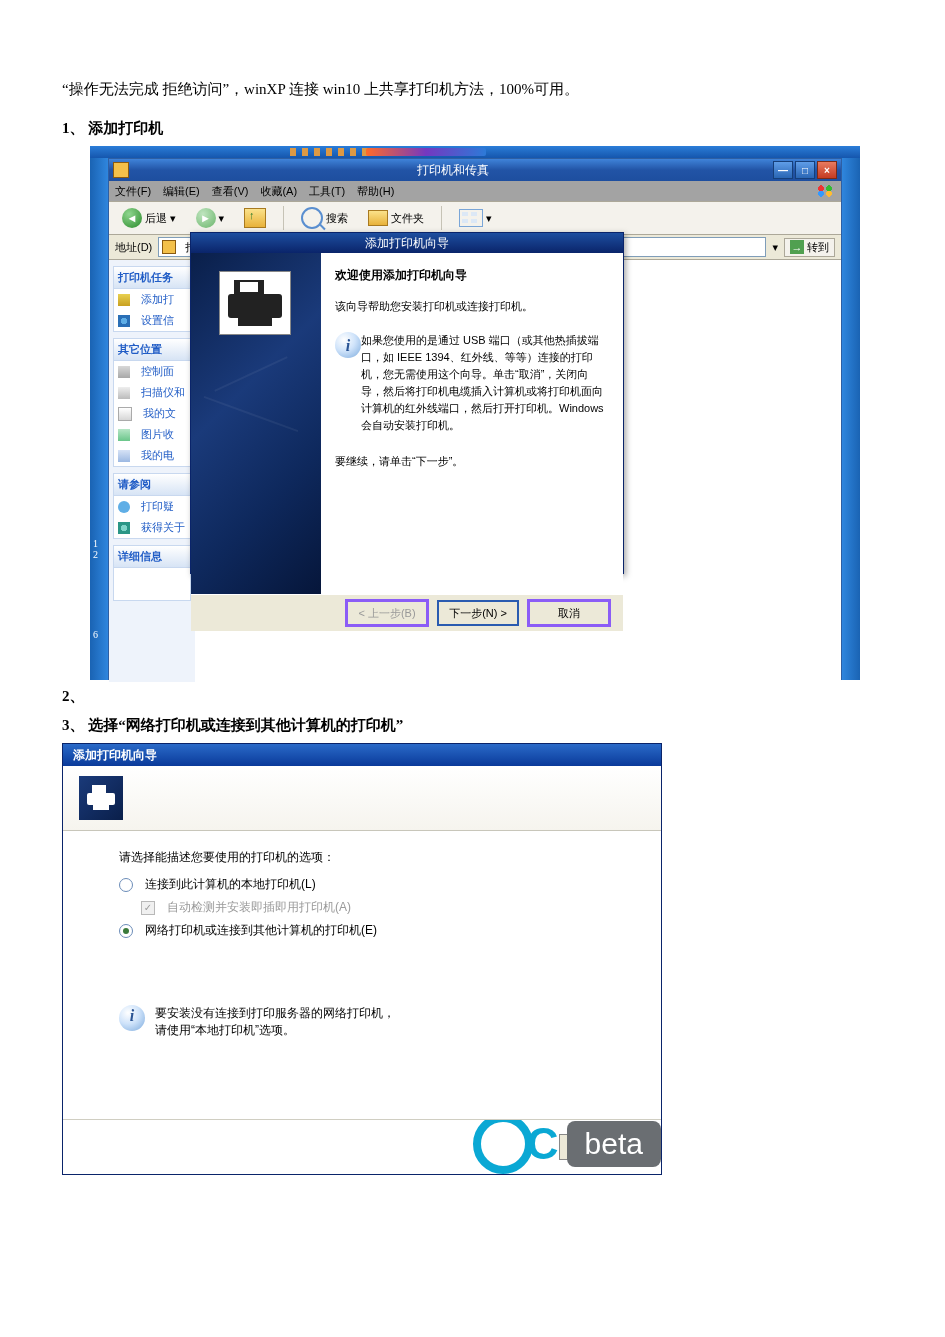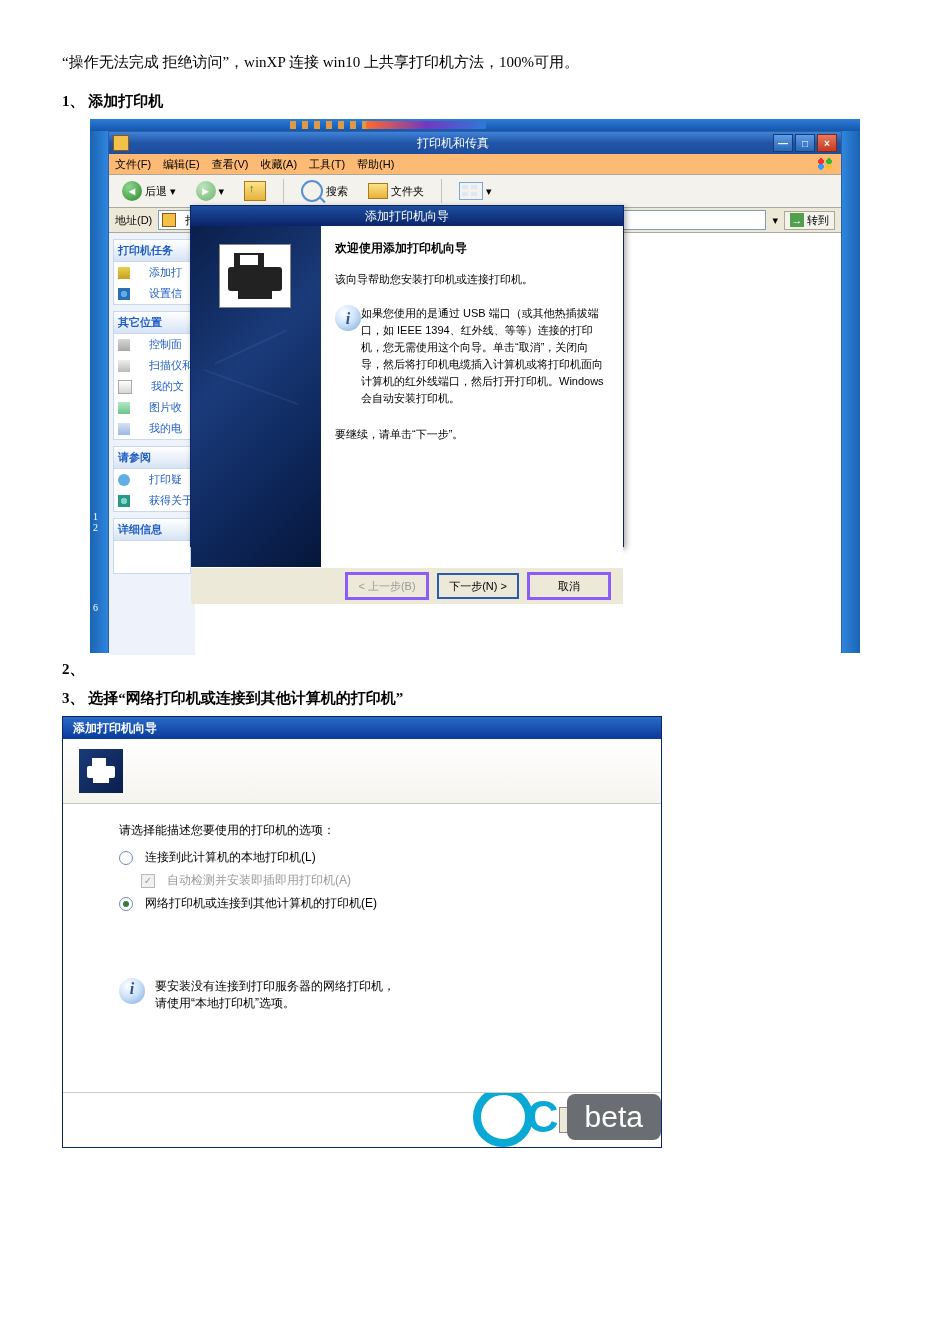--- a/index.html
+++ b/index.html
@@ -5,21 +5,21 @@
   body {
     margin: 0;
     padding: 0;
     background: #fff;
     font-family: "SimSun", "宋体", serif;
     font-size: 15px;
     color: #000;
     width: 945px;
   }
   .page {
-    padding: 48px 62px 40px 62px;
+    padding: 75px 62px 40px 62px;
   }
   .intro { line-height: 1.9; margin-bottom: 6px; }
   .step { margin-top: 10px; line-height: 1.9; font-weight: bold; }
   .step-num { display: inline-block; }
 
   
   .shot1-wrap { position: relative; width: 770px; height: 534px; margin-left: 28px; margin-top: 4px; }
   .desktop-strip { position: absolute; left:0; right:0; top:0; height:12px;
     background: linear-gradient(to bottom,#2b7dd8,#1556ad); }
   .taskicons { position:absolute; top:2px; left:200px; width:120px; height:8px;
@@ -41,21 +41,21 @@
   .titlebar {
     height: 22px;
     background: linear-gradient(to bottom,#3f83d9 0%,#2254a6 50%,#1d4e9f 100%);
     color:#fff; display:flex; align-items:center; padding:0 4px;
   }
   .title-icon { width:14px; height:14px; background:#f3c04a; border:1px solid #8a5a10; margin-right:6px;}
   .title-spacer { flex:1; text-align:center; font-size:12px; }
   .winbtn { width:18px; height:16px; margin-left:2px; color:#fff; display:flex;align-items:center;justify-content:center;
     background: linear-gradient(to bottom,#5f9de8,#2a66b4); border:1px solid #163f7a; font-size:10px; font-weight:bold;}
   .winbtn.close { background: linear-gradient(to bottom,#e87a5f,#c43b22); border-color:#7a2a16;}
-  .menubar { height:20px; background:#fdba74; border-bottom:1px solid #aca899; display:flex; align-items:center; padding:0 6px; gap:12px; color:#000;}
+  .menubar { height:20px; background:#a3a3a3; border-bottom:1px solid #aca899; display:flex; align-items:center; padding:0 6px; gap:12px; color:#000;}
   .menubar .flag { margin-left:auto; width:20px; height:14px; background:
     radial-gradient(circle at 30% 30%,#e33 0 3px,transparent 3px),
     radial-gradient(circle at 70% 30%,#3b3 0 3px,transparent 3px),
     radial-gradient(circle at 30% 70%,#39f 0 3px,transparent 3px),
     radial-gradient(circle at 70% 70%,#fb3 0 3px,transparent 3px);}
   .toolbar { height:32px; background:#f4f2ec; border-bottom:1px solid #aca899; display:flex; align-items:center; padding:0 6px; gap:6px;}
   .tbtn { display:flex; align-items:center; gap:3px; padding:2px 6px; border:1px solid transparent; border-radius:3px; color:#000;}
   .circ { width:20px;height:20px;border-radius:50%;display:flex;align-items:center;justify-content:center;color:#fff;font-weight:bold;}
   .circ.back{background:radial-gradient(circle at 35% 30%,#8fd68f,#2a8a2a);} 
   .circ.fwd{background:radial-gradient(circle at 35% 30%,#bfe5bf,#6bb56b);}
@@ -72,21 +72,21 @@
     linear-gradient(#dce8f6,#dce8f6) 11px 9px/6px 4px no-repeat;}
   .addrbar{height:24px;background:#ece9d8;border-bottom:1px solid #aca899;display:flex;align-items:center;padding:0 6px;gap:6px;}
   .addr-input{flex:1;height:18px;background:#fff;border:1px solid #7f9db9;display:flex;align-items:center;padding:0 3px;gap:3px;}
   .go-btn{display:flex;align-items:center;gap:3px;background:#f4f2ec;border:1px solid #aca899;padding:1px 5px;}
   .go-arrow{width:14px;height:14px;background:#50a050;color:#fff;display:flex;align-items:center;justify-content:center;font-size:11px;}
 
   .explorer-body{display:flex;height:calc(100% - 22px - 20px - 32px - 24px);}
   .sidepanel{width:86px;background:#eef3fb;overflow:hidden;font-size:11px;}
   .sp-group{margin:6px 4px;background:#fff;border:1px solid #c8d8ef;}
   .sp-head{background:linear-gradient(#fff,#d7e4f5);font-weight:bold;color:#215dc6;padding:3px 4px;border-bottom:1px solid #c8d8ef;white-space:nowrap;overflow:hidden;}
-  .sp-item{padding:3px 4px;display:flex;align-items:center;gap:19px;color:#215dc6;white-space:nowrap;overflow:hidden;}
+  .sp-item{padding:3px 4px;display:flex;align-items:center;gap:11px;color:#215dc6;white-space:nowrap;overflow:hidden;}
   .sp-ic{width:12px;height:12px;flex:0 0 12px;}
   .ic-add{background:linear-gradient(#e8d050,#c8a020);}
   .ic-set{background:radial-gradient(circle,#5faee6 40%,#2a6fb6 41%);}
   .ic-help{background:#5faee6;border-radius:50%;}
   .ic-globe{background:radial-gradient(circle,#7fd4c8 40%,#2a9686 41%);}
   .ic-cpl{background:linear-gradient(#d8d8d8,#a8a8a8);}
   .ic-scan{background:linear-gradient(#eee,#bbb);}
   .ic-doc{background:linear-gradient(#fff,#d6d6d6);border:1px solid #aaa;}
   .ic-pic{background:linear-gradient(#b6e6c6,#6ac68a);}
   .ic-pc{background:linear-gradient(#d6e2f6,#9cb8e2);}

